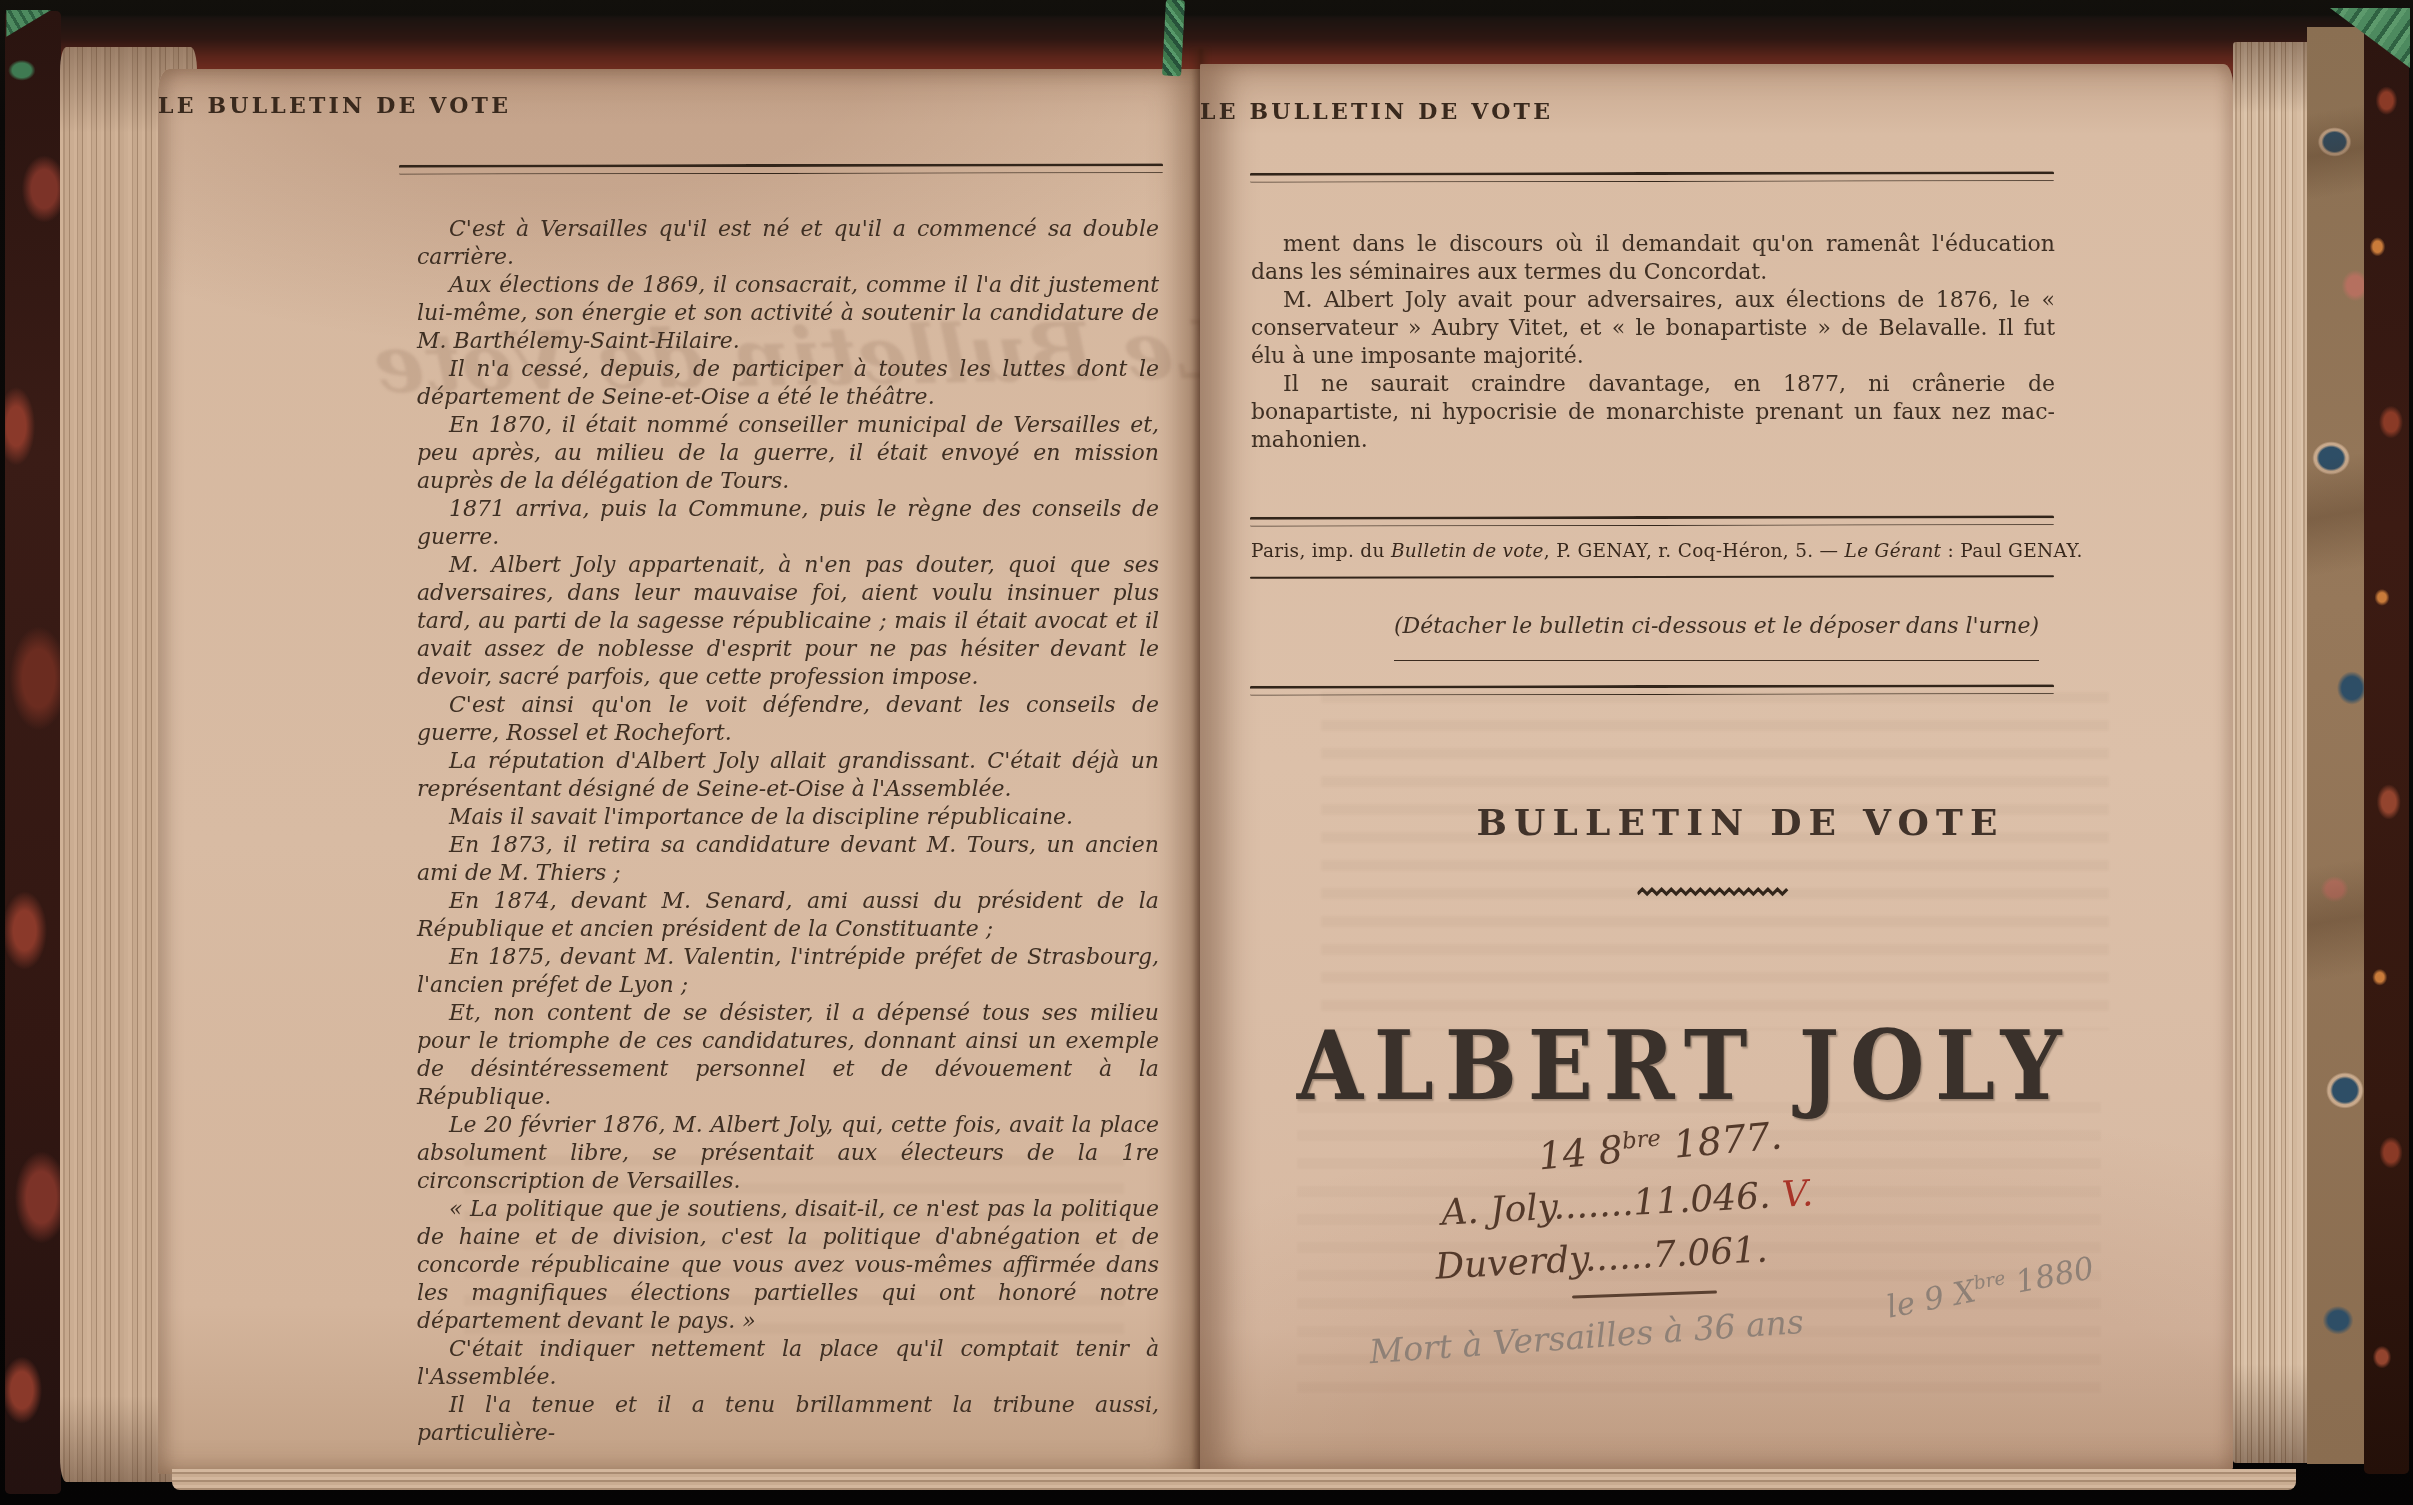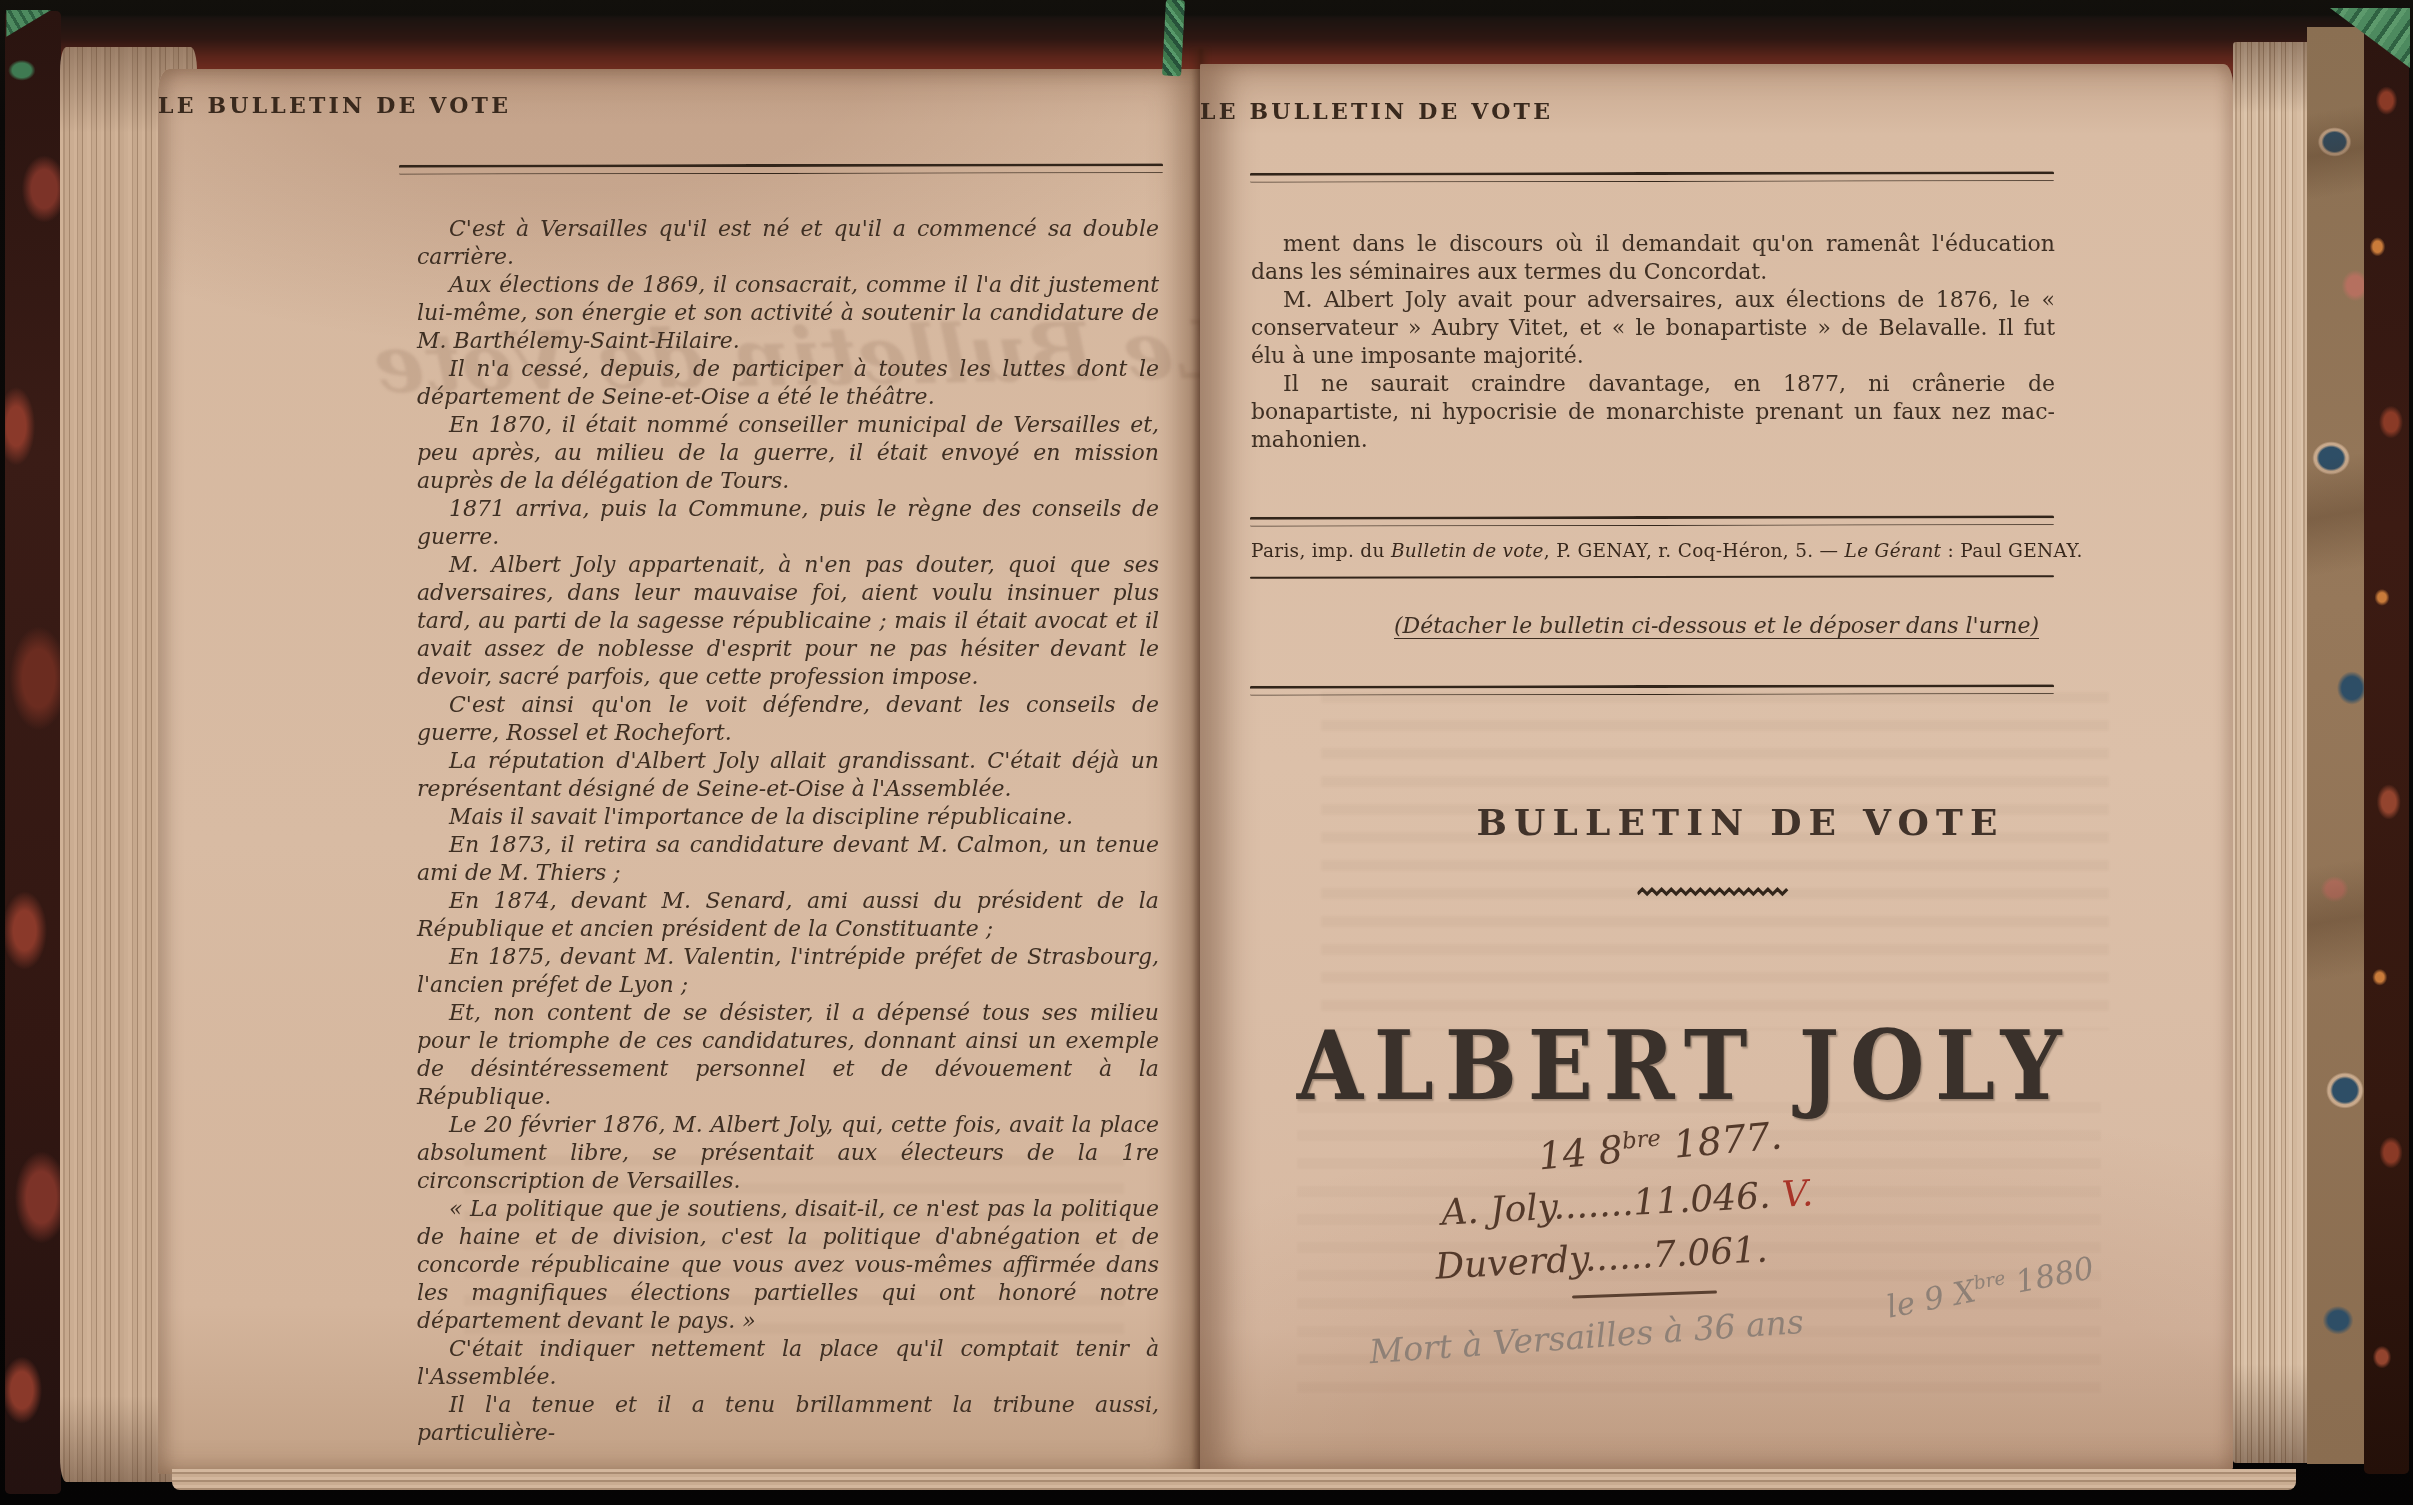--- a/index.html
+++ b/index.html
@@ -85,21 +85,21 @@
   .running-head{position:absolute;width:100%;text-align:left;font-size:22px;font-weight:bold;
     letter-spacing:3.2px;color:#39291d;}
   .double-rule{position:absolute;width:100%;height:5.6px;border-top:3.2px solid #32251a;border-bottom:1.6px solid #32251a;
     border-radius:1.6px;transform:rotate(-0.12deg);}
   .body-text{position:absolute;width:100%;font-size:22px;line-height:28px;text-align:justify;color:#3e2f23;}
   .body-text p{margin:0;text-indent:32px;}
   .imprint{position:absolute;width:100%;font-size:18.5px;color:#39291d;white-space:nowrap;letter-spacing:0.3px;}
   .imprint i{font-style:italic;}
   .thin-rule{position:absolute;width:100%;height:2.4px;background:#32251a;border-radius:1.6px;transform:rotate(-0.1deg);}
   .detach{position:absolute;width:100%;text-align:center;font-size:22px;font-style:italic;color:#3e2f23;}
-  .detach span{border-bottom:1.6px solid #3a2b1f;padding-bottom:0;}
+  .detach span{border-bottom:1.6px solid #3a2b1f;padding-bottom:22px;}
   .ballot-title{position:absolute;width:100%;text-align:center;font-size:36px;font-weight:bold;
     letter-spacing:7.2px;color:#41332a;}
   .zigzag{position:absolute;left:50%;transform:translateX(-52%);}
   .candidate{position:absolute;width:100%;text-align:center;font-size:90px;font-weight:bold;
     letter-spacing:11.3px;color:#3a312b;transform:scaleX(.95) scaleY(1.06);
     text-shadow:1.6px 1.6px 1.6px rgba(60,45,35,.35);}
   .hand{position:absolute;font-style:italic;color:#53392a;white-space:nowrap;
     font-family:"DejaVu Serif","Liberation Serif",serif;}
   .hand sup{font-size:60%;vertical-align:super;}
   .red-ink{color:#a83428;}
@@ -130,21 +130,21 @@
     <div class="body-text" style="left:259px;width:742px;top:146px;font-style:italic;">
         <p class="body-par">C'est à Versailles qu'il est né et qu'il a commencé sa double carrière.</p>
         <p class="body-par">Aux élections de 1869, il consacrait, comme il l'a dit justement lui-même, son énergie et son activité à soutenir la candidature de M. Barthélemy-Saint-Hilaire.</p>
         <p class="body-par">Il n'a cessé, depuis, de participer à toutes les luttes dont le département de Seine-et-Oise a été le théâtre.</p>
         <p class="body-par">En 1870, il était nommé conseiller municipal de Versailles et, peu après, au milieu de la guerre, il était envoyé en mission auprès de la délégation de Tours.</p>
         <p class="body-par">1871 arriva, puis la Commune, puis le règne des conseils de guerre.</p>
         <p class="body-par">M. Albert Joly appartenait, à n'en pas douter, quoi que ses adversaires, dans leur mauvaise foi, aient voulu insinuer plus tard, au parti de la sagesse républicaine ; mais il était avocat et il avait assez de noblesse d'esprit pour ne pas hésiter devant le devoir, sacré parfois, que cette profession impose.</p>
         <p class="body-par">C'est ainsi qu'on le voit défendre, devant les conseils de guerre, Rossel et Rochefort.</p>
         <p class="body-par">La réputation d'Albert Joly allait grandissant. C'était déjà un représentant désigné de Seine-et-Oise à l'Assemblée.</p>
         <p class="body-par">Mais il savait l'importance de la discipline républicaine.</p>
-        <p class="body-par">En 1873, il retira sa candidature devant M. Calmon, un tenue ami de M. Thiers ;</p>
+        <p class="body-par">En 1873, il retira sa candidature devant M. Tours, un ancien ami de M. Thiers ;</p>
         <p class="body-par">En 1874, devant M. Senard, ami aussi du président de la République et ancien président de la Constituante ;</p>
         <p class="body-par">En 1875, devant M. Valentin, l'intrépide préfet de Strasbourg, l'ancien préfet de Lyon ;</p>
         <p class="body-par">Et, non content de se désister, il a dépensé tous ses milieu pour le triomphe de ces candidatures, donnant ainsi un exemple de désintéressement personnel et de dévouement à la République.</p>
         <p class="body-par">Le 20 février 1876, M. Albert Joly, qui, cette fois, avait la place absolument libre, se présentait aux électeurs de la 1re circonscription de Versailles.</p>
         <p class="body-par">« La politique que je soutiens, disait-il, ce n'est pas la politique de haine et de division, c'est la politique d'abnégation et de concorde républicaine que vous avez vous-mêmes affirmée dans les magnifiques élections partielles qui ont honoré notre département devant le pays. »</p>
         <p class="body-par">C'était indiquer nettement la place qu'il comptait tenir à l'Assemblée.</p>
         <p class="body-par">Il l'a tenue et il a tenu brillamment la tribune aussi, particulière-</p>
       </div>
   </div>
 

